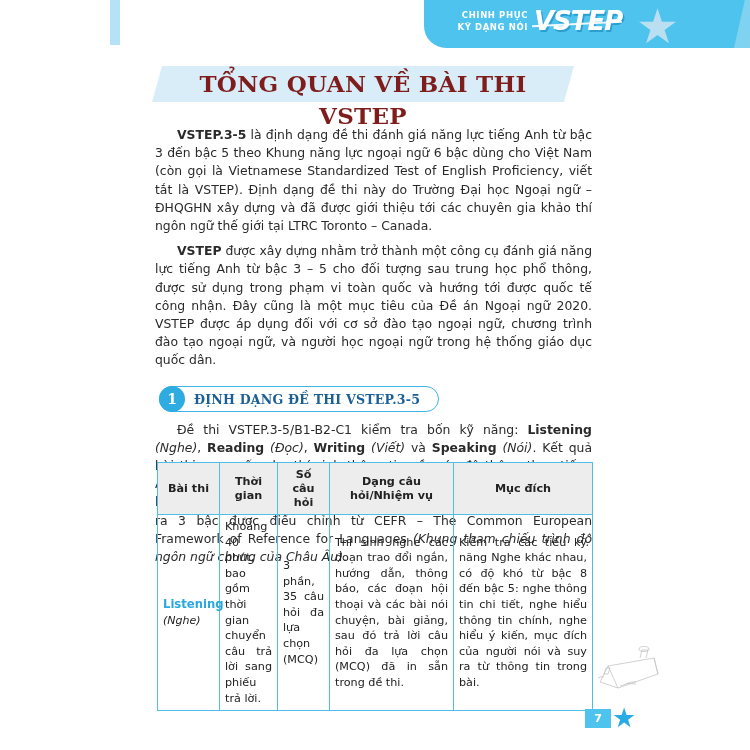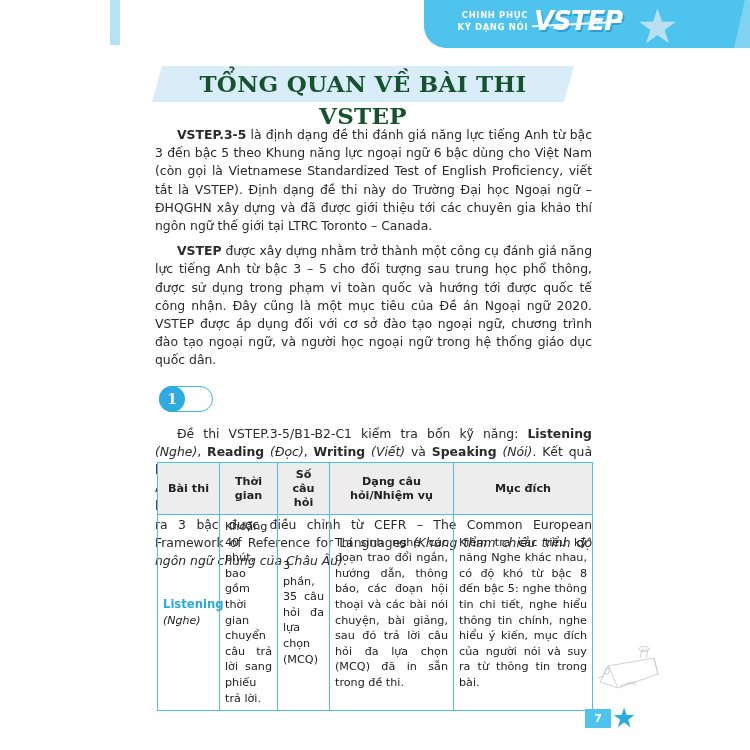--- a/index.html
+++ b/index.html
@@ -89,21 +89,21 @@
     width: 422px; height: 36px;
     background: #d9edf9;
     clip-path: polygon(10px 0, 100% 0, calc(100% - 10px) 100%, 0 100%);
   }
   .title-text {
     position: absolute;
     top: 68px; left: 152px;
     width: 422px; height: 32px;
     line-height: 32px;
     text-align: center;
-    color: #14532d;
+    color: #7f1d1d;
     font-family: "DejaVu Serif", "Liberation Serif", serif;
     font-weight: bold;
     font-size: 23px;
     letter-spacing: 0.3px;
   }
 
   
   .content {
     position: absolute;
     top: 118px; left: 155px;
@@ -253,20 +253,21 @@
   <div class="title-text">TỔNG QUAN VỀ BÀI THI VSTEP</div>
 
   <div class="content">
 
     <p class="para"><b>VSTEP.3-5</b><span> là định dạng đề thi đánh giá năng lực tiếng Anh từ bậc 3 đến bậc 5 theo Khung năng lực ngoại ngữ 6 bậc dùng cho Việt Nam (còn gọi là Vietnamese Standardized Test of English Proficiency, viết tắt là VSTEP). Định dạng đề thi này do Trường Đại học Ngoại ngữ – ĐHQGHN xây dựng và đã được giới thiệu tới các chuyên gia khảo thí ngôn ngữ thế giới tại LTRC Toronto – Canada.</span></p>
 
     <p class="para"><b>VSTEP</b><span> được xây dựng nhằm trở thành một công cụ đánh giá năng lực tiếng Anh từ bậc 3 – 5 cho đối tượng sau trung học phổ thông, được sử dụng trong phạm vi toàn quốc và hướng tới được quốc tế công nhận. Đây cũng là một mục tiêu của Đề án Ngoại ngữ 2020. VSTEP được áp dụng đối với cơ sở đào tạo ngoại ngữ, chương trình đào tạo ngoại ngữ, và người học ngoại ngữ trong hệ thống giáo dục quốc dân.</span></p>
 
     <div class="section-pill">
       <span class="num">1</span>
+      <span class="stitle">ĐỊNH DẠNG ĐỀ THI VSTEP.3-5</span>
     </div>
 
     <p class="para"><span>Đề thi VSTEP.3-5/B1-B2-C1 kiểm tra bốn kỹ năng: </span><b>Listening</b><i> (Nghe)</i><span>, </span><b>Reading</b><i> (Đọc)</i><span>, </span><b>Writing</b><i> (Viết)</i><span> và </span><b>Speaking</b><i> (Nói)</i><span>. Kết quả bài thi cung cấp cho thí sinh thông tin về mức độ thông thạo tiếng Anh tổng thể, trong đó từng kỹ năng được chấm trên thang điểm 10, làm tròn đến 0.5. Điểm làm tròn của bốn kỹ năng được dùng để quy ra 3 bậc được điều chỉnh từ CEFR – The Common European Framework of Reference for Languages </span><i>(Khung tham chiếu trình độ ngôn ngữ chung của Châu Âu)</i><span>.</span></p>
 
   </div>
 
   <table class="vstep">
     <thead>
       <tr>
         <th class="c1">Bài thi</th>

